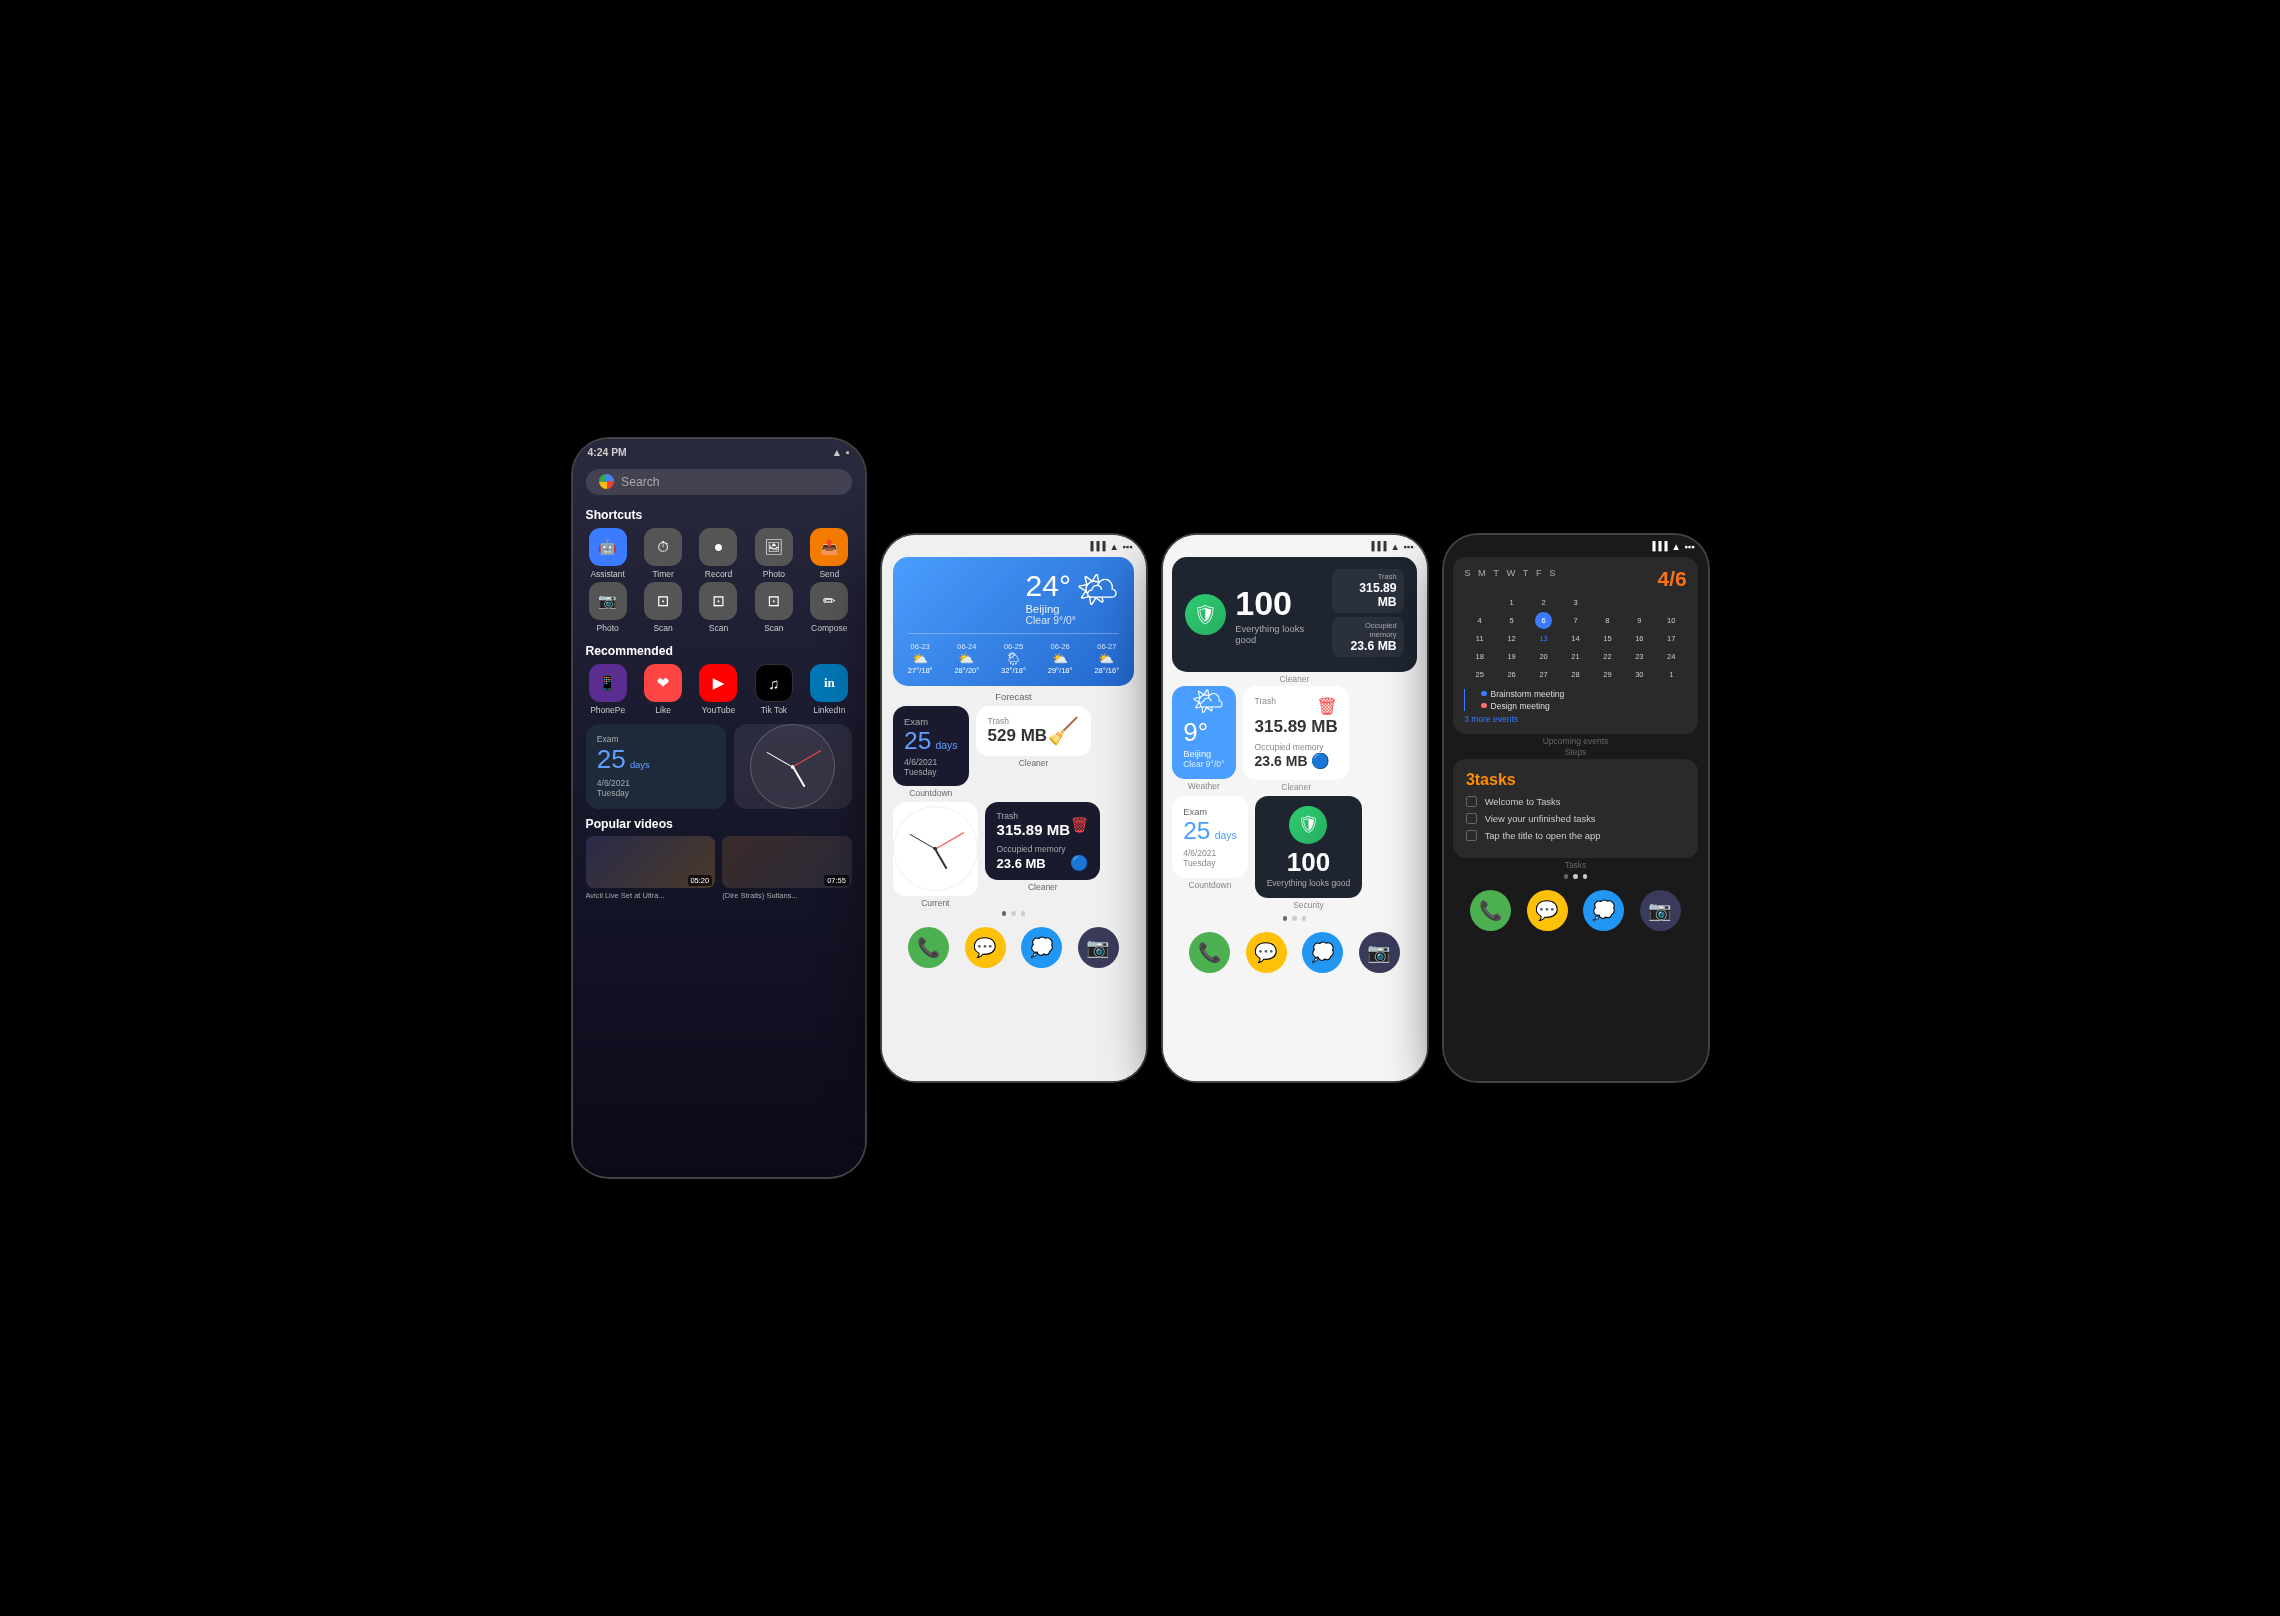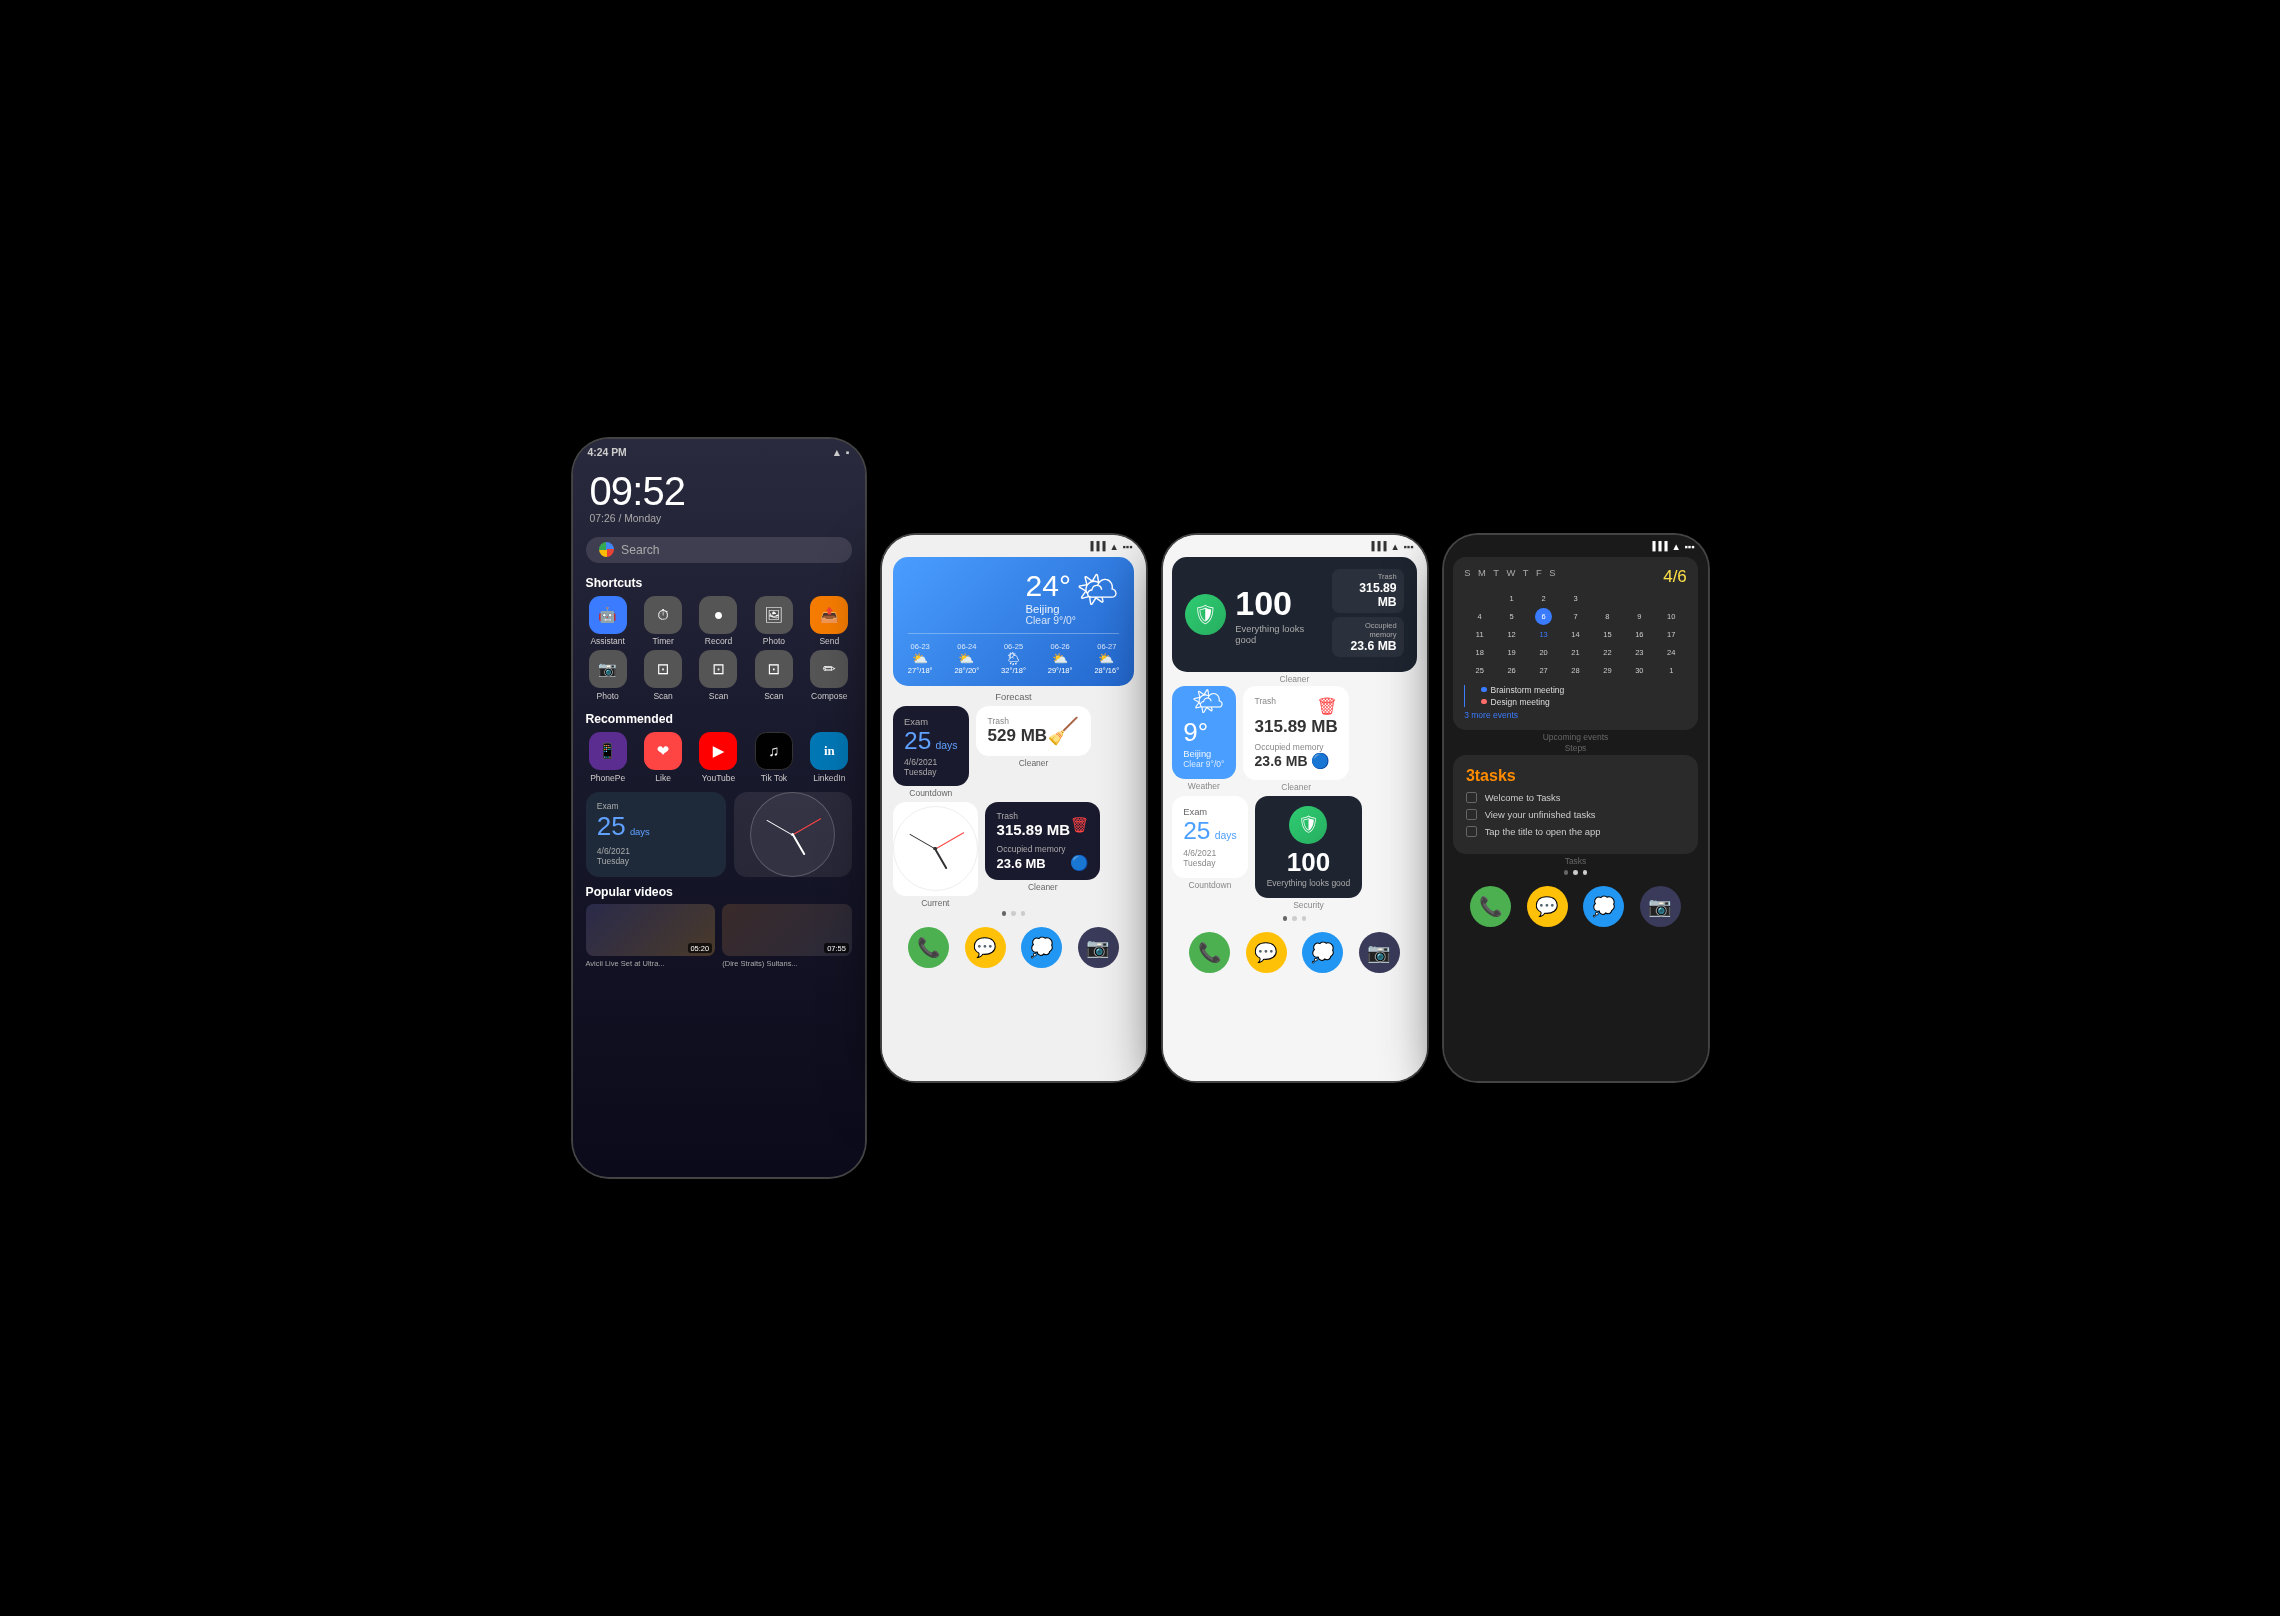--- a/index.html
+++ b/index.html
@@ -321,21 +321,21 @@
       margin: 3.8px 9.4px 1.9px;
       background: #2a2a2a;
       border-radius: 13px;
       padding: 9.4px 11.3px;
       color: #fff;
     }
     .p4-cal-header {
       display: flex; justify-content: space-between;
       font-size: 9.4px; color: #aaa; margin-bottom: 3.8px;
     }
-    .p4-cal-date-big { font-size: 17px; font-weight: 400; color: #fde047; }
+    .p4-cal-date-big { font-size: 21px; font-weight: 700; color: #f97316; }
     .p4-cal-day {
       font-size: 7.5px; color: #ccc; text-align: center; padding: 1.9px 0;
       border-radius: 50%; width: 17px; height: 17px;
       display: flex; align-items: center; justify-content: center;
       margin: 0 auto;
     }
     .p4-cal-day.today { background: #3a7bff; color: #fff; border-radius: 50%; }
     .p4-cal-day.highlight { color: #3a7bff; }
     .p4-events { border-left: 1.9px solid #3a7bff; padding-left: 16px; margin: 5.6px 0 3.8px; }
     .p4-event { font-size: 8.5px; color: #ddd; margin-bottom: 1.9px; display: flex; align-items: center; gap: 3.8px; }
@@ -399,24 +399,20 @@
     <div class="phone-screen phone1-bg">
 
       <div class="status-bar dark">
         <span>4:24 PM</span>
         <div class="status-icons">
           <span>▲</span>
           <span>▪</span>
         </div>
       </div>
 
-      <div class="p1-time-section">
-        <div class="p1-time">09:52</div>
-        <div class="p1-date">07:26 / Monday</div>
-      </div>
 
       <div class="p1-search-bar">
         <div class="g-logo"></div>
         <span class="p1-search-text">Search</span>
       </div>
 
       <div class="p1-section-title">Shortcuts</div>
       <div class="p1-shortcuts-grid">
         <div class="p1-app-item">
           <div class="p1-app-icon" style="background:#3a7bff">🤖</div>

